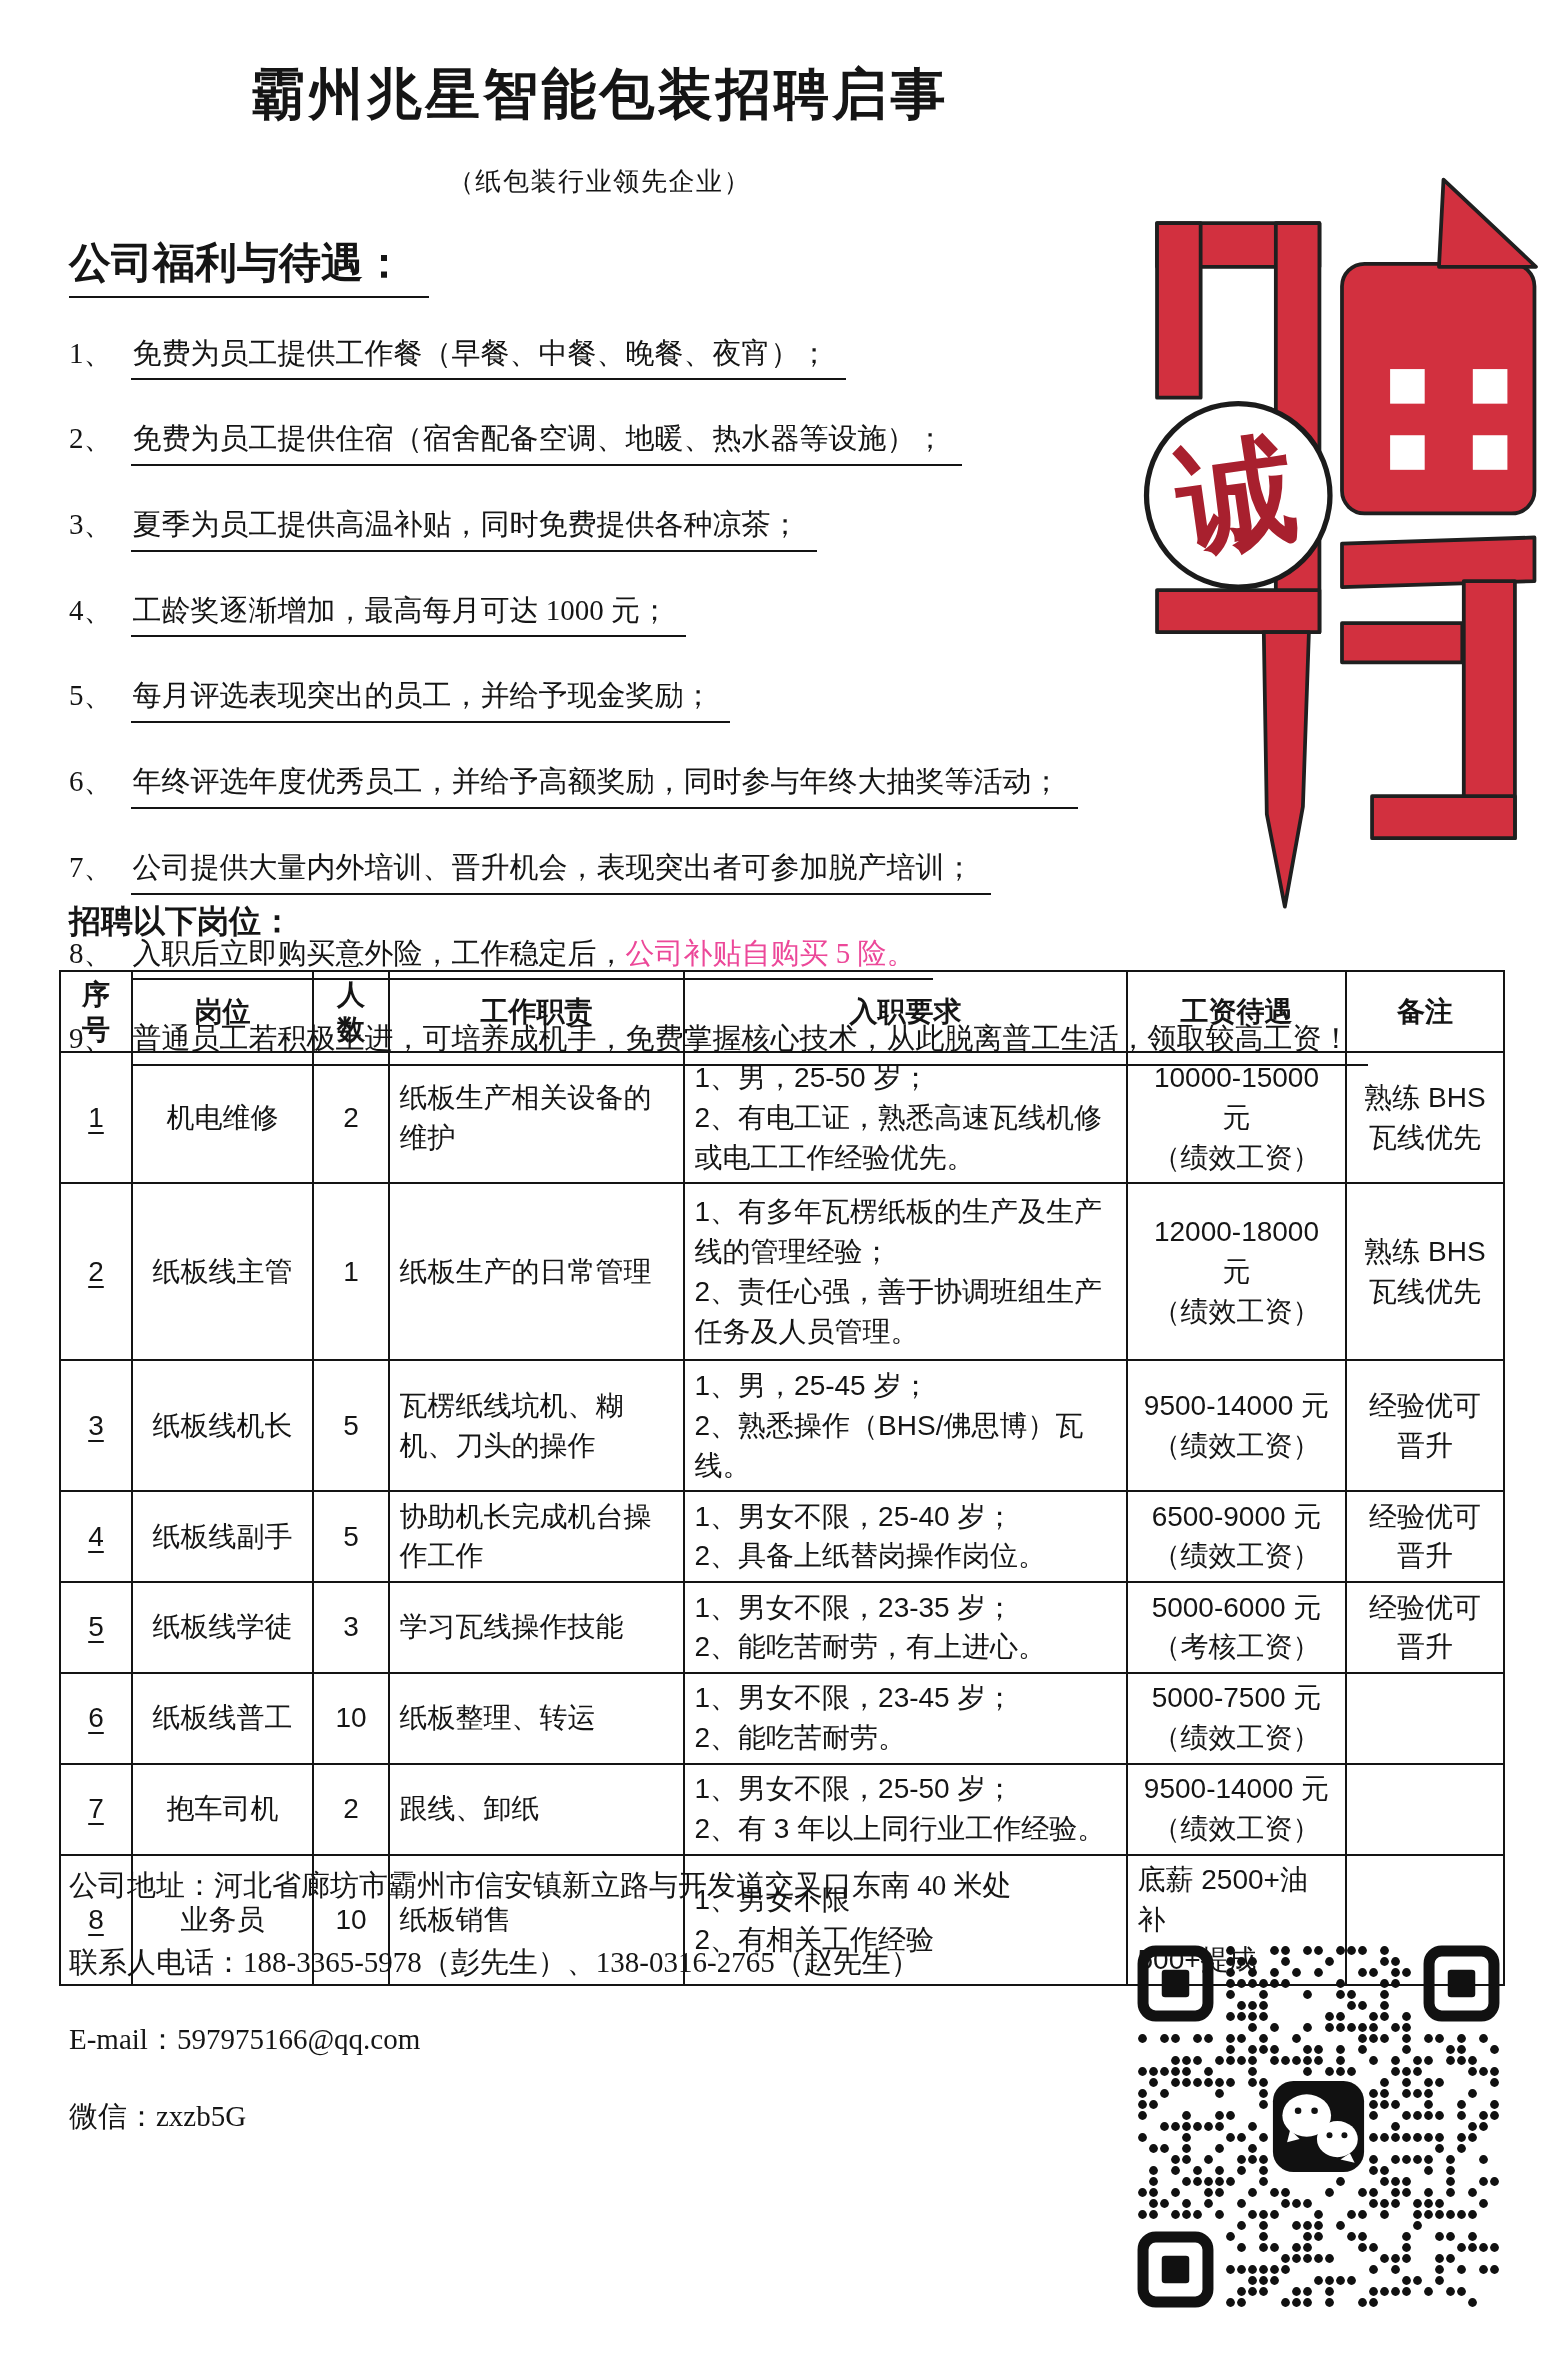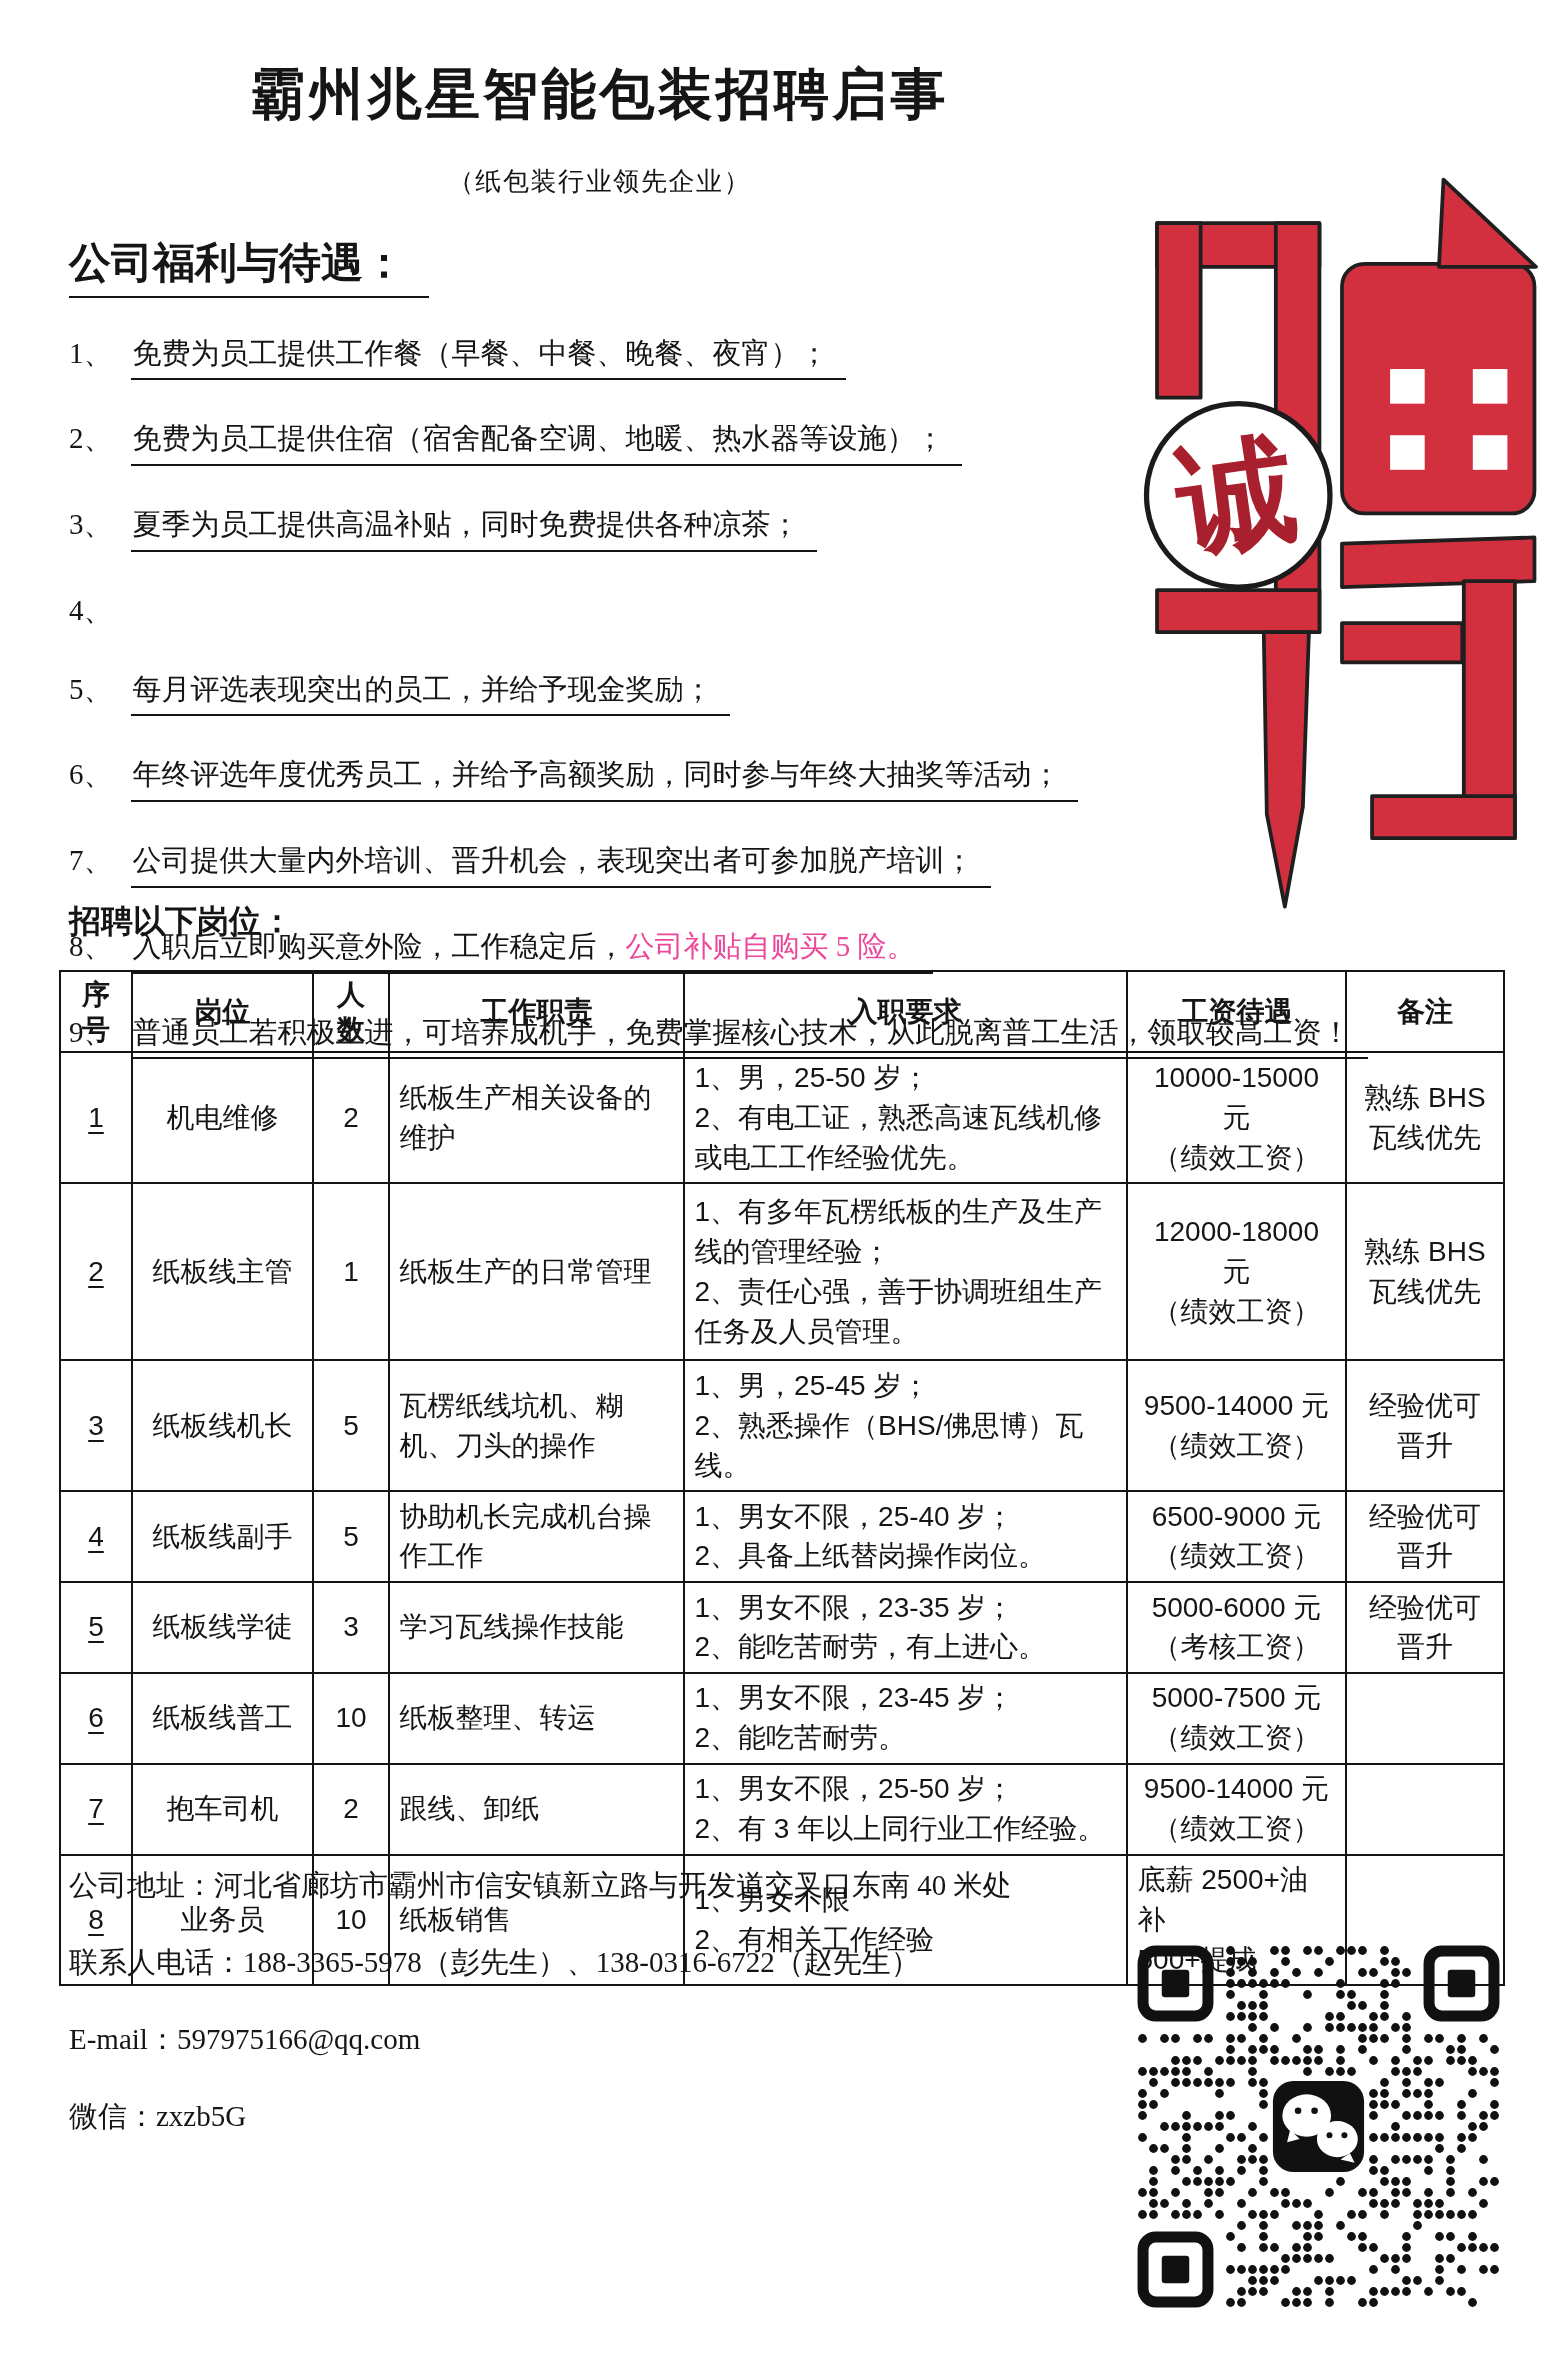--- a/index.html
+++ b/index.html
@@ -120,20 +120,21 @@
   <div class="b-item">
     <span class="b-no">2、</span>
     <span class="b-text">免费为员工提供住宿（宿舍配备空调、地暖、热水器等设施）；</span>
   </div>
   <div class="b-item">
     <span class="b-no">3、</span>
     <span class="b-text">夏季为员工提供高温补贴，同时免费提供各种凉茶；</span>
   </div>
   <div class="b-item">
     <span class="b-no">4、</span>
+    <span class="b-text">工龄奖逐渐增加，最高每月可达 1000 元；</span>
   </div>
   <div class="b-item">
     <span class="b-no">5、</span>
     <span class="b-text">每月评选表现突出的员工，并给予现金奖励；</span>
   </div>
   <div class="b-item">
     <span class="b-no">6、</span>
     <span class="b-text">年终评选年度优秀员工，并给予高额奖励，同时参与年终大抽奖等活动；</span>
   </div>
   <div class="b-item">
@@ -264,21 +265,21 @@
         <td class="c-salary">底薪 2500+油补
 500+提成</td>
         <td class="c-note"></td>
       </tr>
     </tbody>
   </table>
 </div>
 
 <div class="abs contact">
   <div class="line">公司地址：河北省廊坊市霸州市信安镇新立路与开发道交叉口东南 40 米处</div>
-  <div class="line">联系人电话：188-3365-5978（彭先生）、138-0316-6722（赵先生）</div>
+  <div class="line">联系人电话：188-3365-5978（彭先生）、138-0316-2765（赵先生）</div>
   <div class="line">E-mail：597975166@qq.com</div>
   <div class="line">微信：zxzb5G</div>
 </div>
 
 <div class="abs qr">
     <svg viewBox="0 0 462 462">
       <circle cx="119" cy="7" r="5.6000000000000005" fill="#111"></circle>
       <circle cx="175" cy="7" r="5.6000000000000005" fill="#111"></circle>
       <circle cx="189" cy="7" r="5.6000000000000005" fill="#111"></circle>
       <circle cx="217" cy="7" r="5.6000000000000005" fill="#111"></circle>

